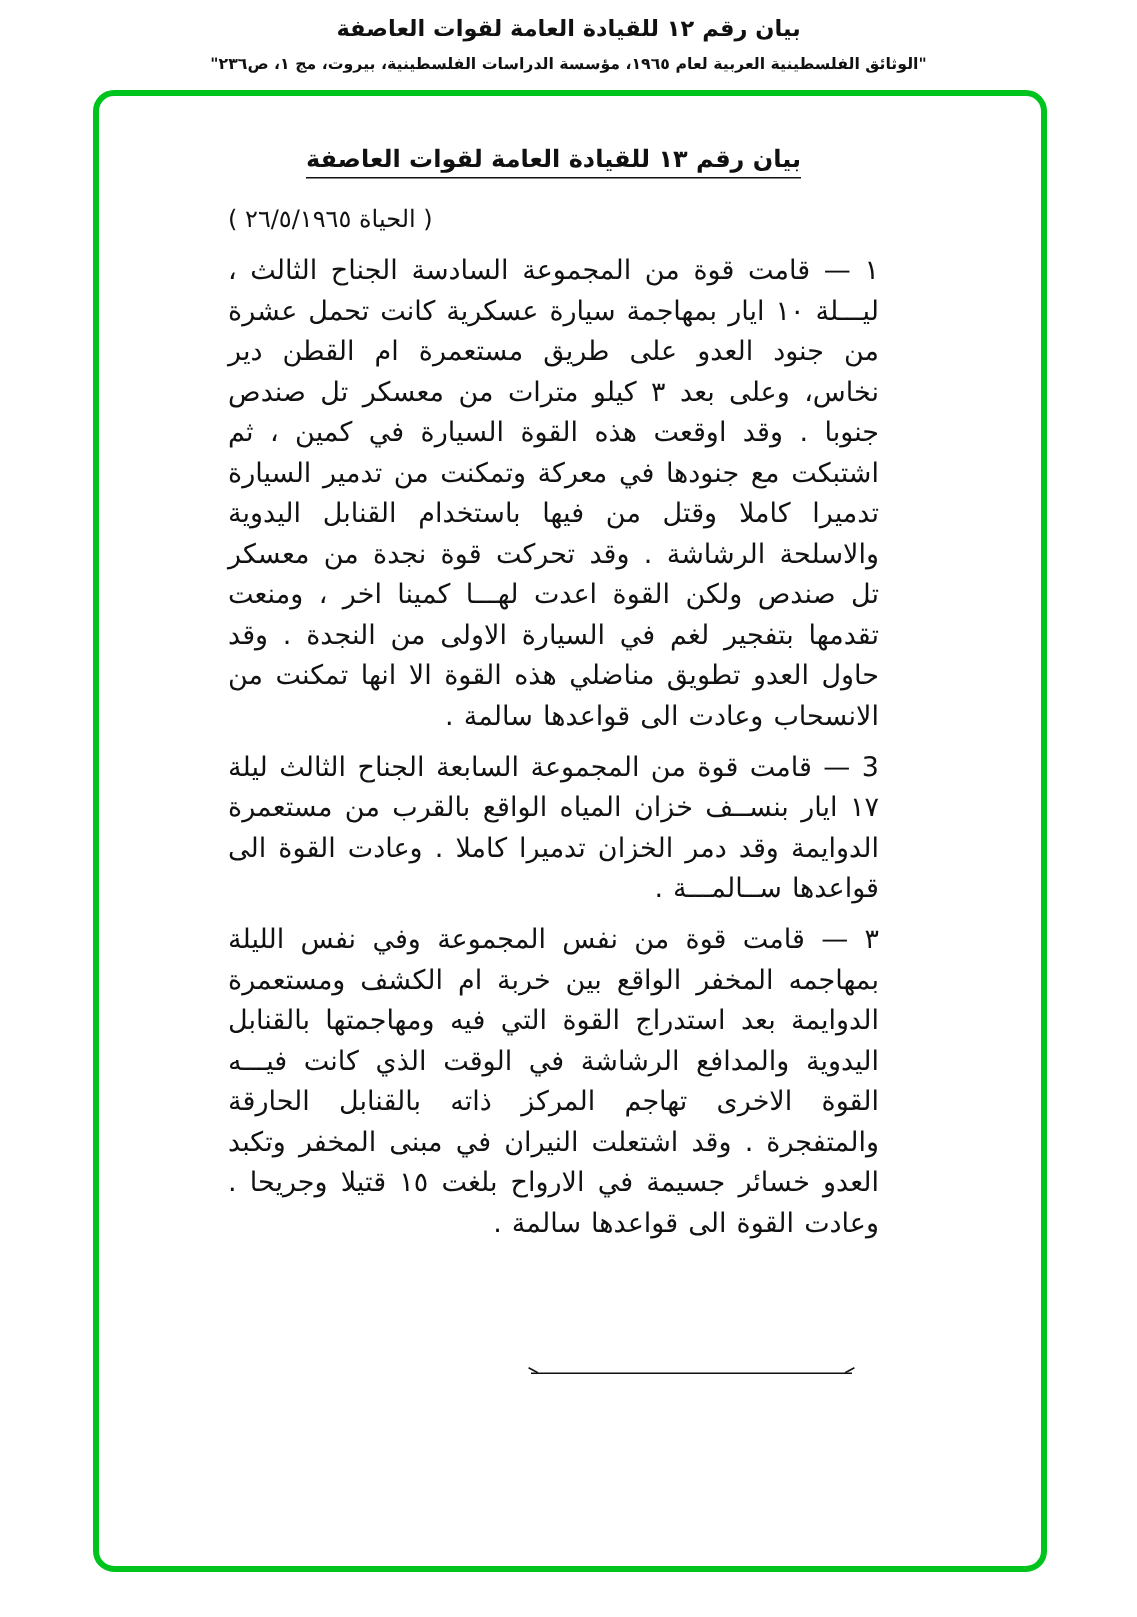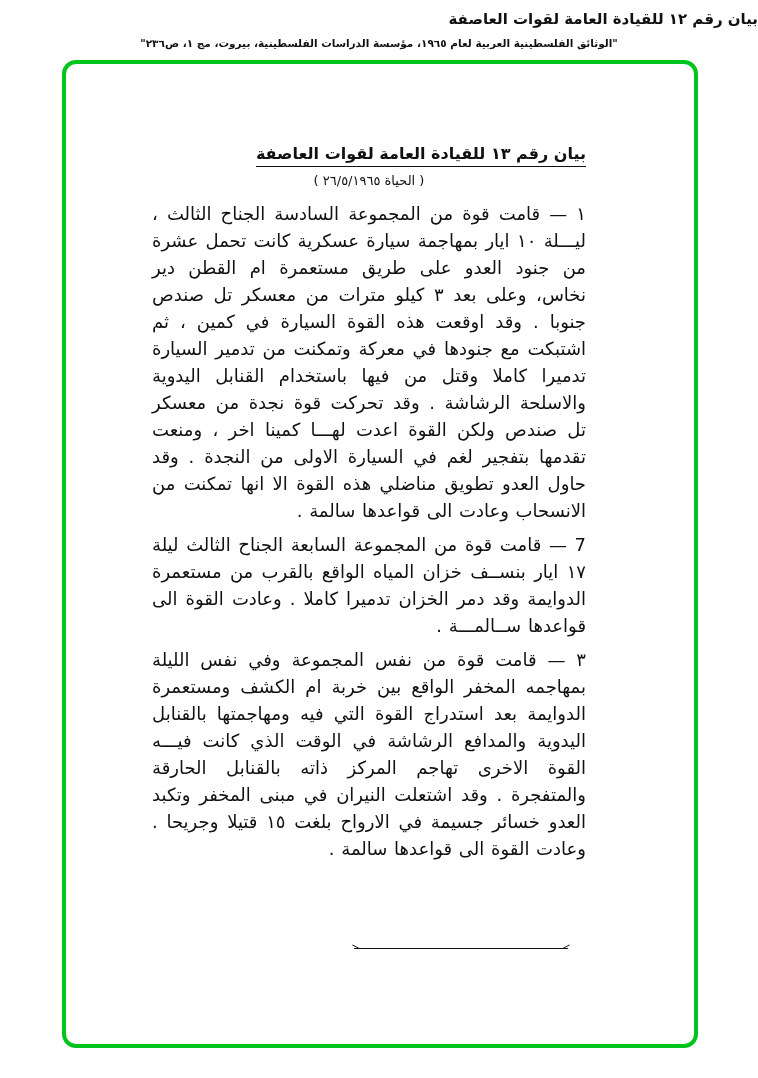--- a/index.html
+++ b/index.html
@@ -17,21 +17,20 @@
   .page-header {
     position: absolute;
     top: 10px; left: 0; right: 0;
     text-align: center;
     direction: rtl;
   }
   .header-title {
     font-size: 15px;
     font-weight: bold;
     letter-spacing: 0.5px;
-    text-align: right;
   }
   .header-source {
     margin-top: 9px;
     font-size: 10.5px;
     font-weight: bold;
   }
   .green-frame {
     position: absolute;
     top: 60px; left: 62px;
     width: 636px; height: 988px;
@@ -40,34 +39,33 @@
     background: #ffffff;
   }
   .doc {
     position: absolute;
     top: 96px; right: 172px;
     width: 434px;
     direction: rtl;
     text-align: justify;
   }
   .doc-title-wrap {
-    text-align: right;
-    margin-top: 48px;
+    text-align: center;
   }
   .doc-title {
     display: inline-block;
     font-size: 16px;
     font-weight: bold;
     padding-bottom: 3px;
     border-bottom: 1.5px solid #111;
   }
   .doc-date {
-    text-align: center;
-    font-size: 13px;
-    margin-top: 6px;
+    text-align: left;
+    font-size: 16px;
+    margin-top: 17px;
     margin-bottom: 12px;
   }
   .doc-para {
     font-size: 18px;
     line-height: 27px;
     margin-bottom: 7px;
     word-spacing: 1px;
   }
   .divider {
     position: relative;
@@ -103,21 +101,21 @@
   <div class="doc">
 
     <div class="doc-title-wrap">
       <span class="doc-title">بيان رقم ١٣ للقيادة العامة لقوات العاصفة</span>
     </div>
 
     <div class="doc-date">( الحياة ٢٦/٥/١٩٦٥ )</div>
 
     <p class="doc-para">١ —  قامت قوة من المجموعة السادسة الجناح الثالث ، ليـــلة ١٠ ايار بمهاجمة سيارة عسكرية كانت تحمل عشرة من جنود العدو على طريق مستعمرة ام القطن دير نخاس، وعلى بعد ٣ كيلو مترات من معسكر تل صندص جنوبا . وقد اوقعت هذه القوة السيارة في كمين ، ثم اشتبكت مع جنودها في معركة وتمكنت من تدمير السيارة تدميرا كاملا وقتل من فيها باستخدام القنابل اليدوية والاسلحة الرشاشة . وقد تحركت قوة نجدة من معسكر تل صندص ولكن القوة اعدت لهـــا كمينا اخر ، ومنعت تقدمها بتفجير لغم في السيارة الاولى من النجدة . وقد حاول العدو تطويق مناضلي هذه القوة الا انها تمكنت من الانسحاب وعادت الى قواعدها سالمة .</p>
 
-    <p class="doc-para">7 —  قامت قوة من المجموعة السابعة الجناح الثالث ليلة ١٧ ايار بنســف خزان المياه الواقع بالقرب من مستعمرة الدوايمة وقد دمر الخزان تدميرا كاملا . وعادت القوة الى قواعدها ســالمـــة .</p>
+    <p class="doc-para">3 —  قامت قوة من المجموعة السابعة الجناح الثالث ليلة ١٧ ايار بنســف خزان المياه الواقع بالقرب من مستعمرة الدوايمة وقد دمر الخزان تدميرا كاملا . وعادت القوة الى قواعدها ســالمـــة .</p>
 
     <p class="doc-para">٣ —  قامت قوة من نفس المجموعة وفي نفس الليلة بمهاجمه المخفر الواقع بين خربة ام الكشف ومستعمرة الدوايمة بعد استدراج القوة التي فيه ومهاجمتها بالقنابل اليدوية والمدافع الرشاشة في الوقت الذي كانت فيـــه القوة الاخرى تهاجم المركز ذاته بالقنابل الحارقة والمتفجرة . وقد اشتعلت النيران في مبنى المخفر وتكبد العدو خسائر جسيمة في الارواح بلغت ١٥ قتيلا وجريحا . وعادت القوة الى قواعدها سالمة .</p>
 
 
     <div class="divider"></div>
 
   </div>
 
 </div>
 

